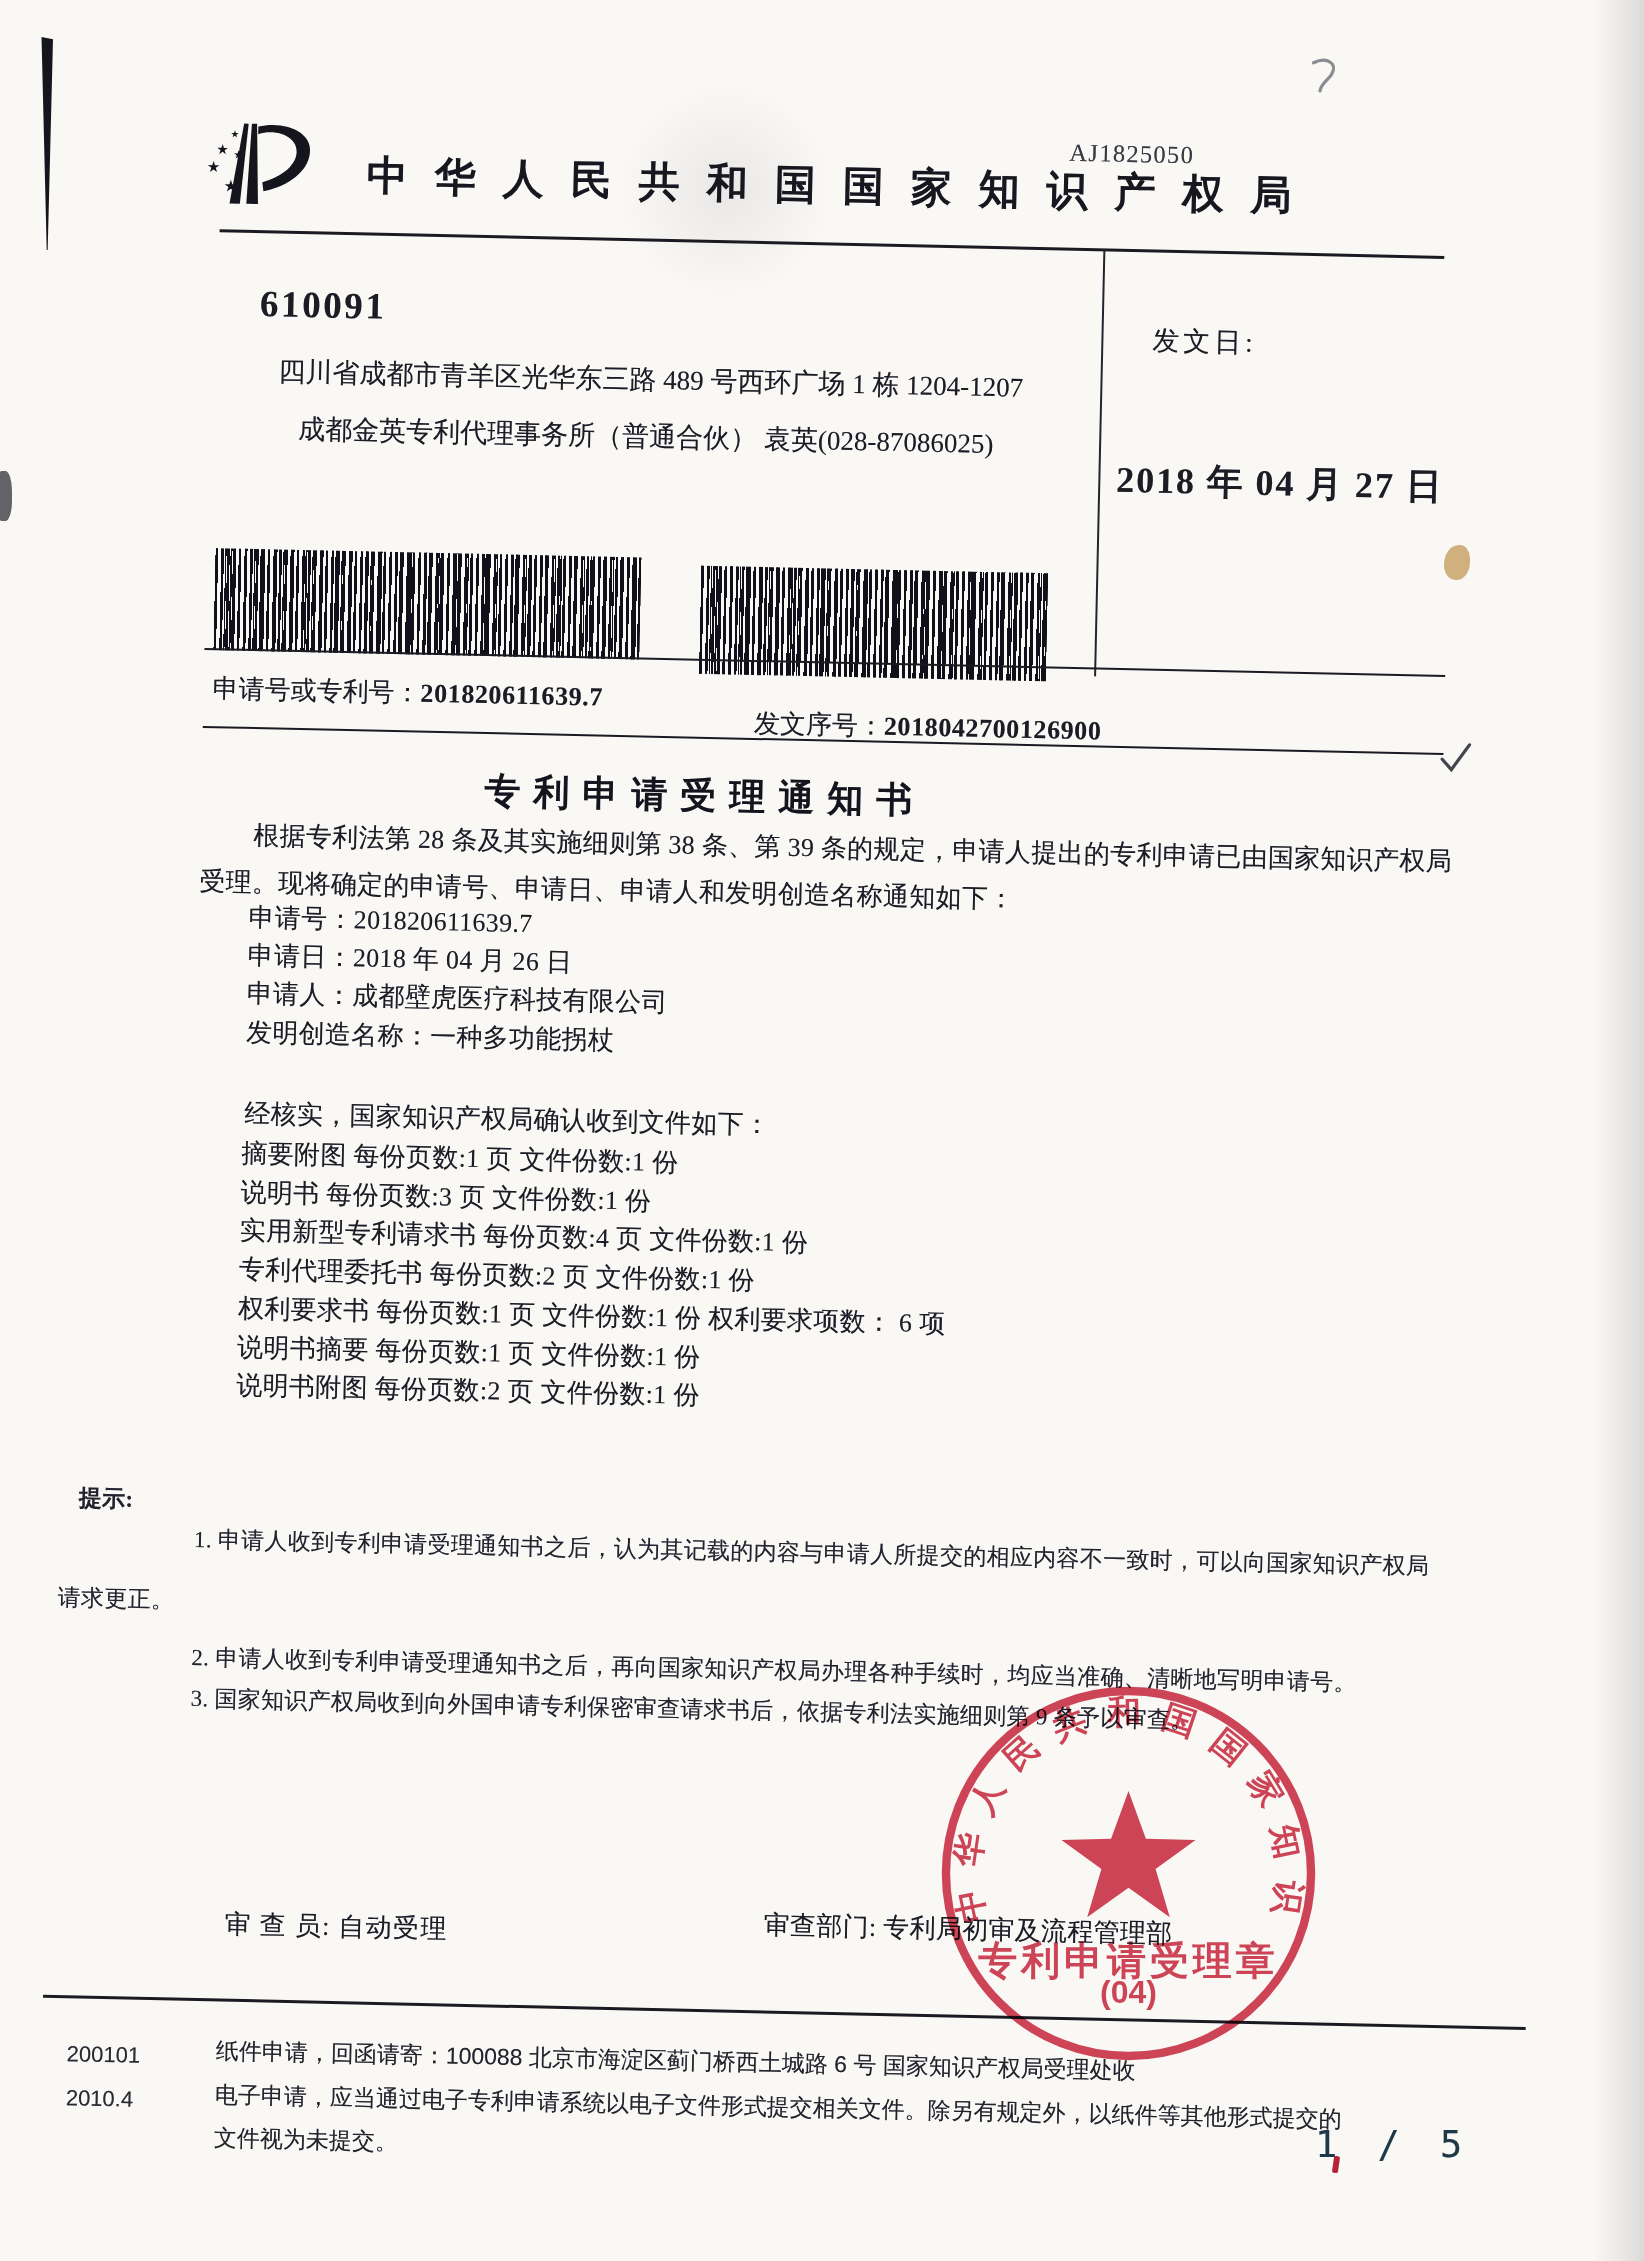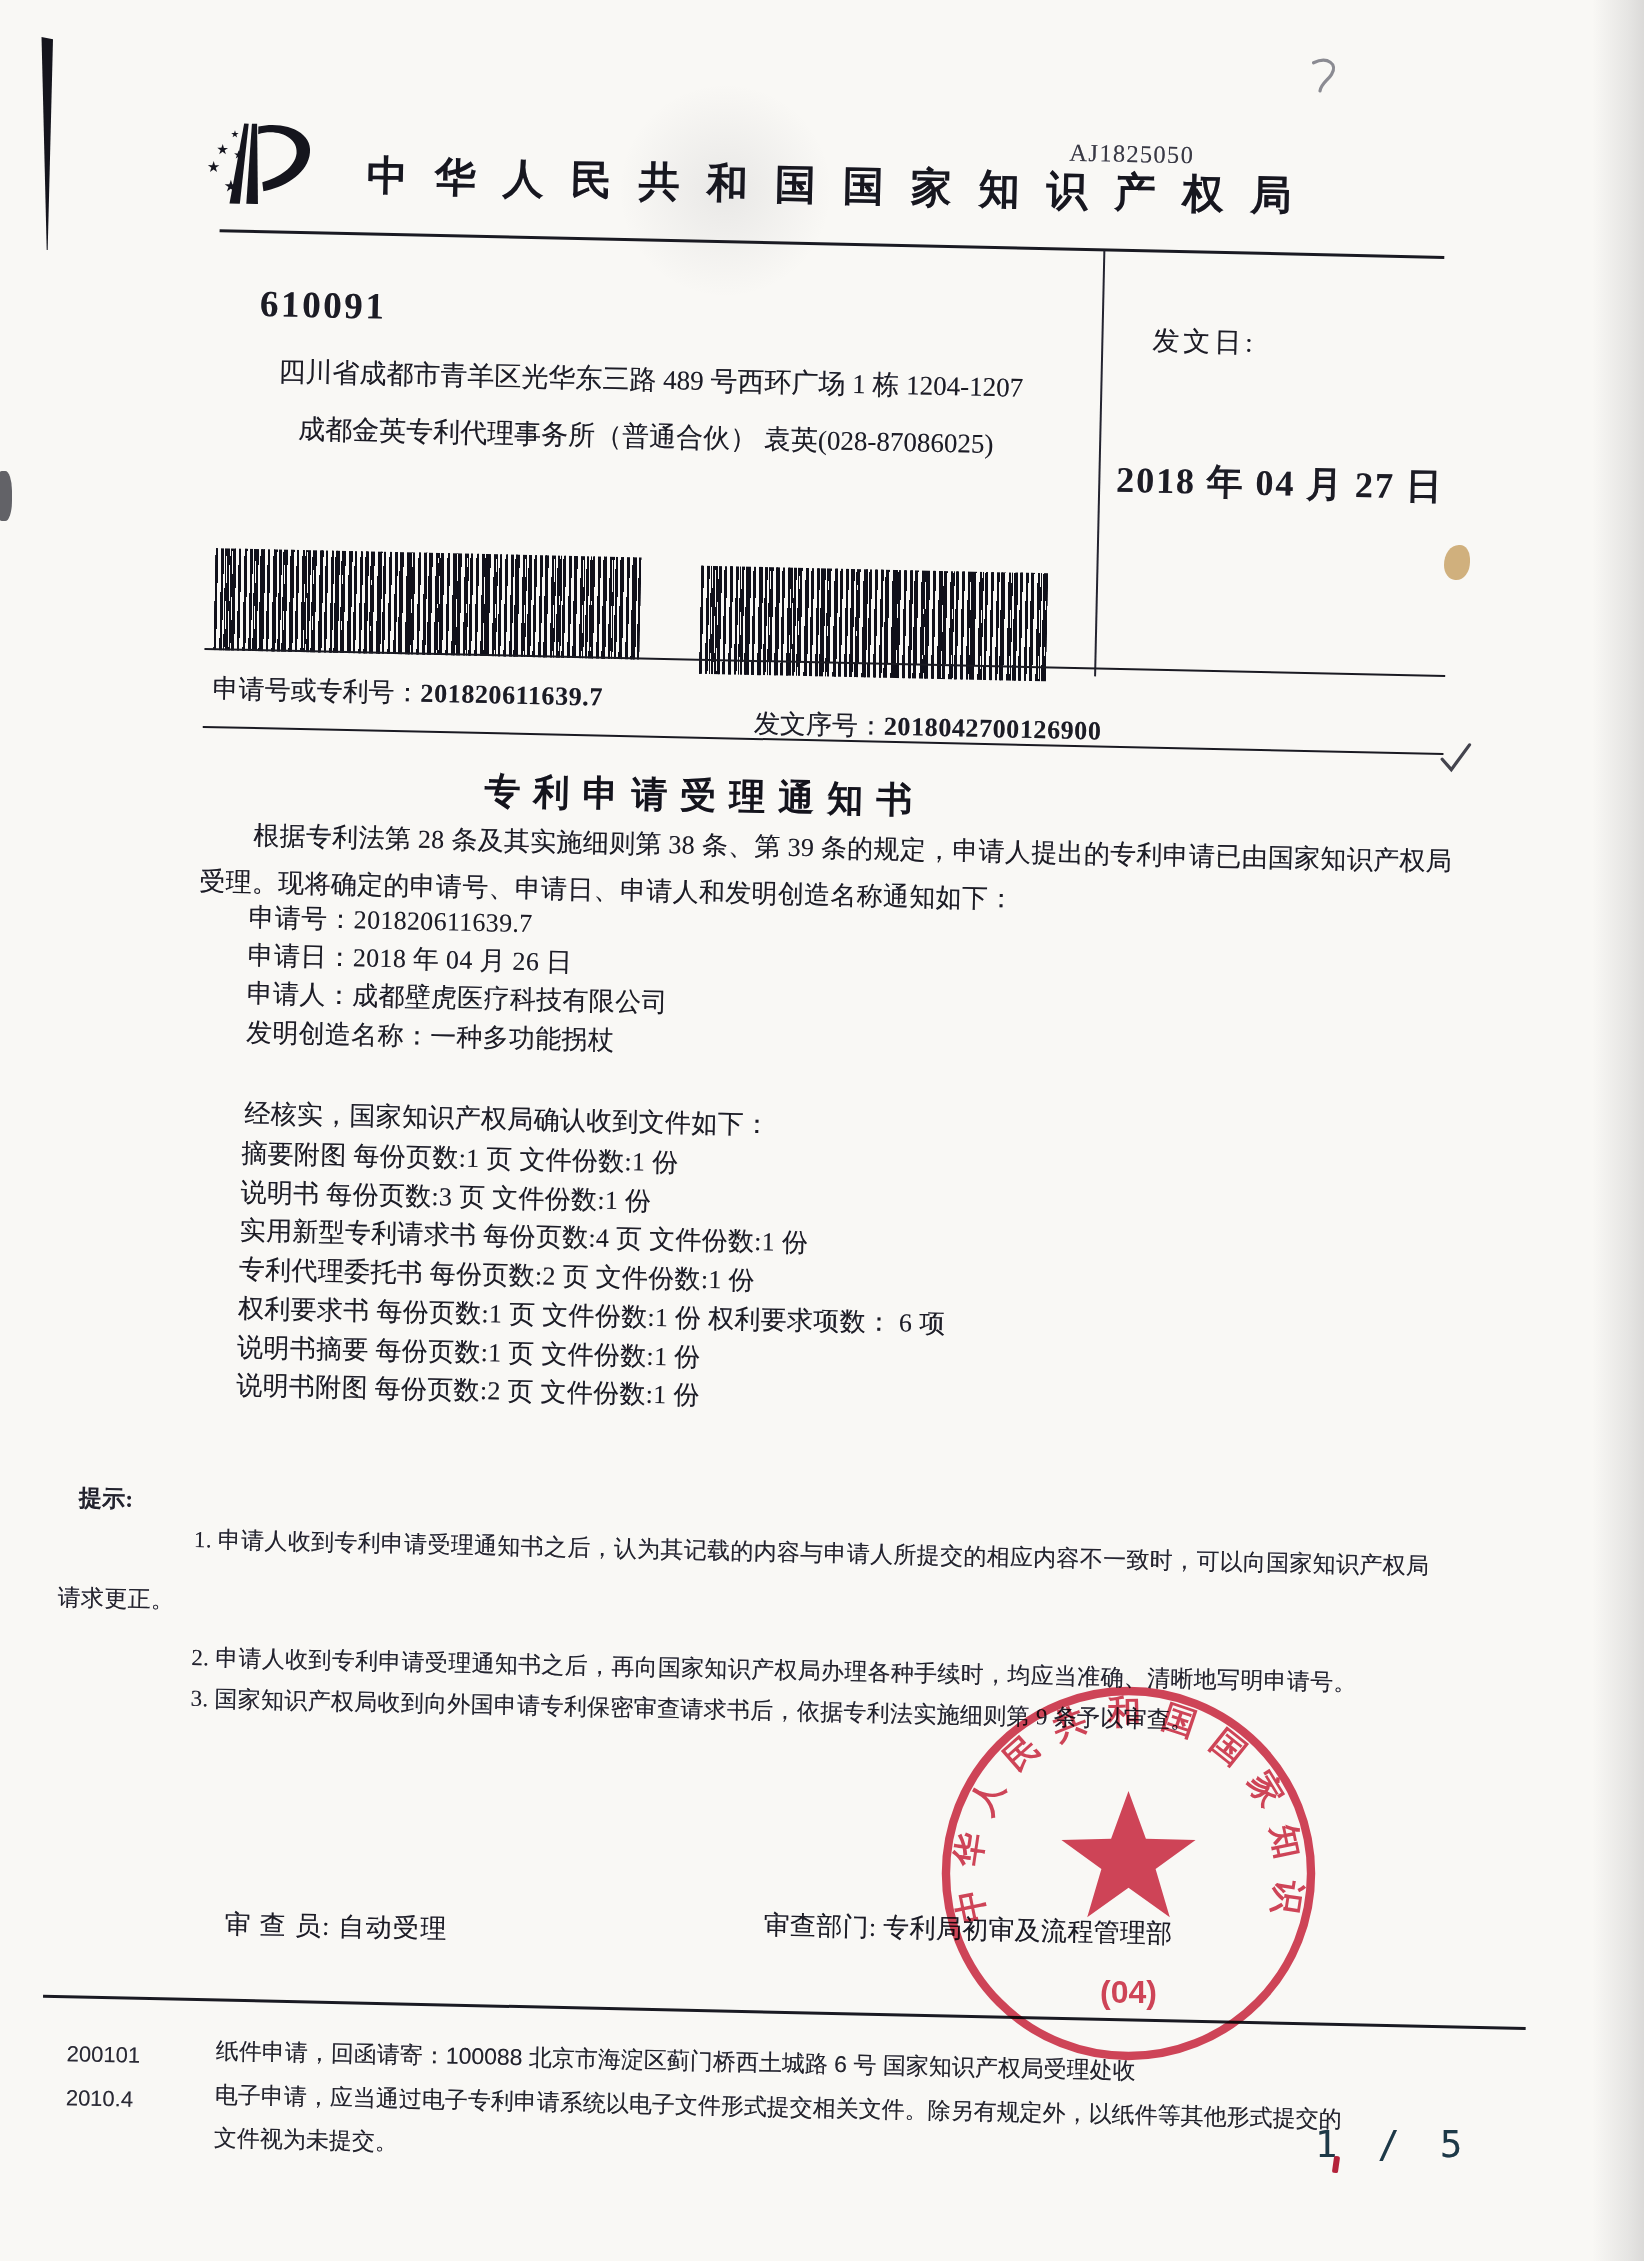--- a/index.html
+++ b/index.html
@@ -148,19 +148,20 @@
   </div>
 
   <svg class="stamp-wrap" viewBox="0 0 600 600">
     <circle cx="300" cy="300" r="283" fill="none" stroke="#cf3148" stroke-width="13"></circle>
     <path id="ringArc" d="M 82,379 A 232,232 0 1 1 518,379" fill="none"></path>
     <text fill="#cf3148" font-size="52" font-weight="bold" font-family="Liberation Sans, DejaVu Sans, sans-serif">
       <textPath href="#ringArc" startOffset="8" textLength="1105" lengthAdjust="spacing">中华人民共和国国家知识产权局</textPath>
     </text>
     <polygon fill="#cf3148" points="300,172 327,246 404,248 342,293 364,368 300,322 236,368 258,293 196,248 273,246"></polygon>
   </svg>
+  <div class="stamp-text" style="top:1934px;font-size:39px;letter-spacing:3.9px;">专利申请受理章</div>
   <div class="stamp-text" style="top:1974px;font-size:32px;">(04)</div>
 
   <div class="abs pagenum ink" style="left:1315px;top:2123px;">1 / 5</div>
   <div class="artifact" style="left:1333px;top:2156px;width:5.8px;height:17px;background:#b4233a;border-radius:1.9px;transform:rotate(8deg);"></div>
 
 </div>
 
 
 </body></html>

